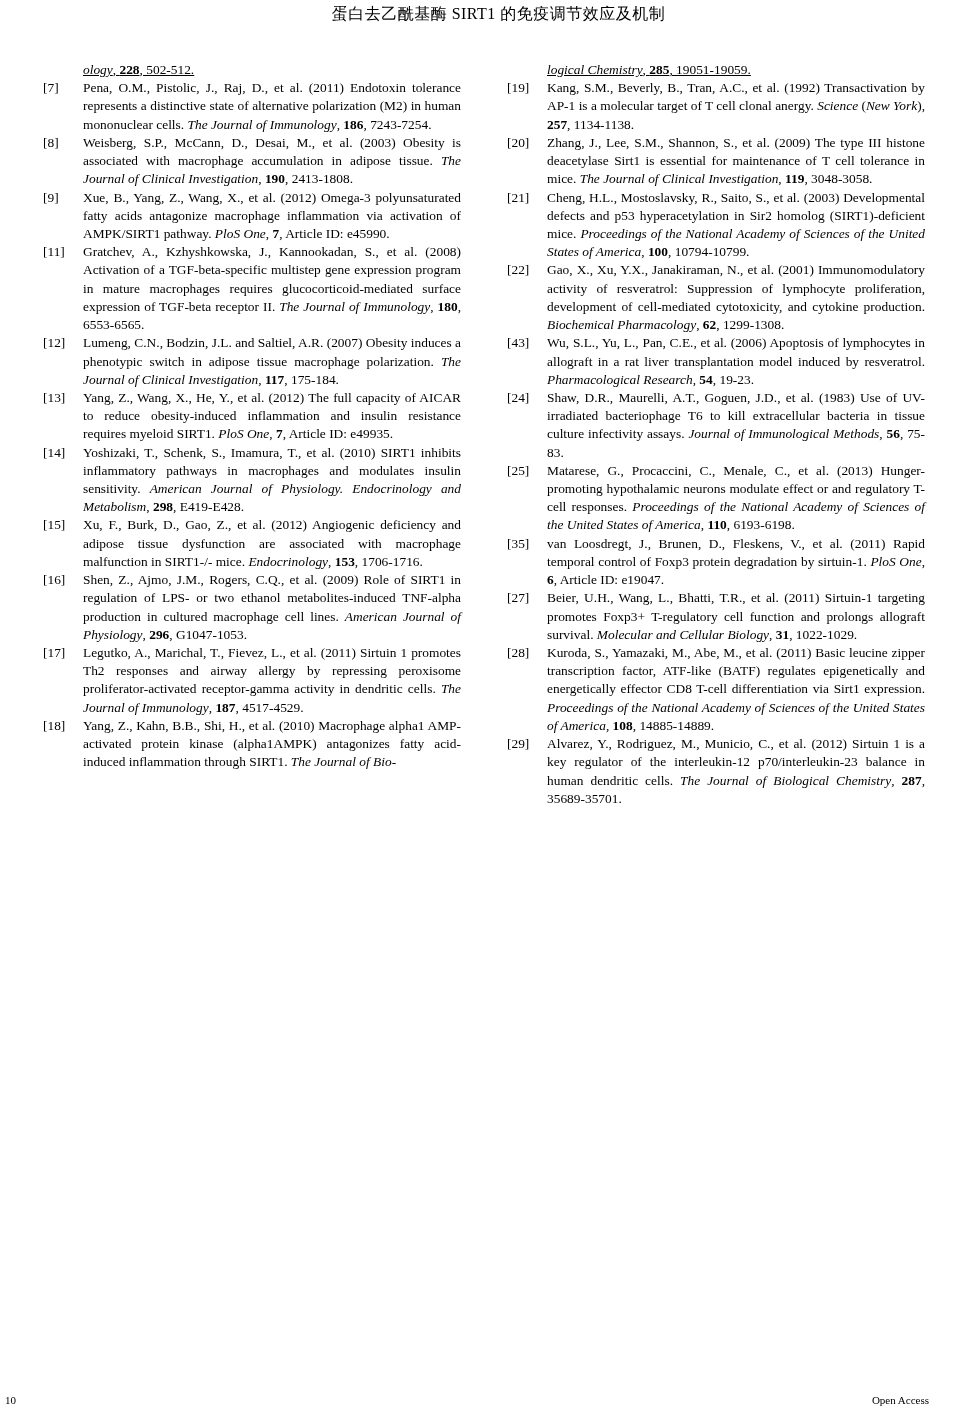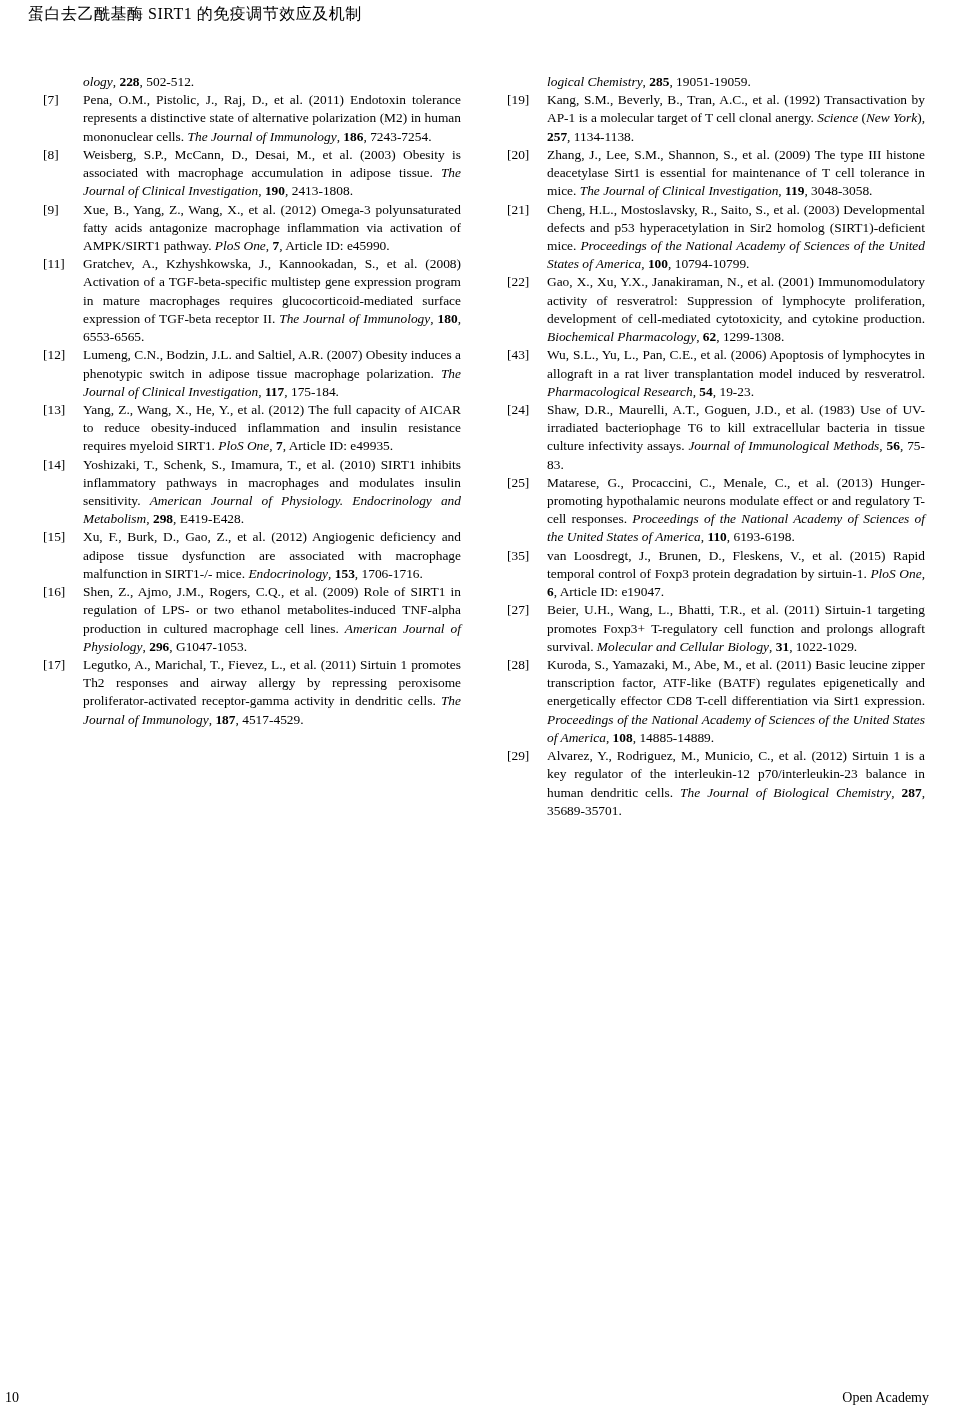--- a/index.html
+++ b/index.html
@@ -5,37 +5,37 @@
   html, body { margin: 0; padding: 0; background: #ffffff; }
   body {
     width: 969px; height: 1414px; position: relative;
     font-family: "Liberation Serif", "DejaVu Serif", serif;
     color: #000000;
     -webkit-font-smoothing: antialiased;
   }
   .page { position: absolute; inset: 0; overflow: hidden; }
   .header-title {
     position: absolute; top: 4px; left: 0; right: 0;
-    text-align: left; font-size: 16px; letter-spacing: 0.5px; padding-left: 28px;
+    text-align: center; font-size: 16px; letter-spacing: 0.5px; padding-left: 28px;
   }
   .columns {
     position: absolute; top: 57px; left: 43px; right: 44px;
     display: flex; gap: 46px;
     font-size: 13.4px; line-height: 1.36;
   }
   .column { flex: 1 1 0; min-width: 0; }
-  .ref-cont { margin: 16px 0 0 40px; text-align: justify; }
+  .ref-cont { margin: 4px 0 0 40px; text-align: justify; text-decoration: underline; }
   .ref-entry { position: relative; padding-left: 40px; text-align: justify; }
   .ref-label { position: absolute; left: 0; top: 0; }
   .seg-i { font-style: italic; }
   .seg-b { font-weight: bold; }
   .footer {
     position: absolute; bottom: 8px; left: 5px; right: 40px;
     display: flex; justify-content: space-between;
-    font-size: 14px;
+    font-size: 11px;
   }
 </style>
 </head>
 <body>
 
 <div class="page">
   <div class="header-title">蛋白去乙酰基酶 SIRT1 的免疫调节效应及机制</div>
 
   <div class="columns">
     <div class="column">
@@ -43,34 +43,35 @@
         <div class="ref-entry"><span class="ref-label">[7]</span><span><span class="seg">Pena, O.M., Pistolic, J., Raj, D., et al. (2011) Endotoxin tolerance represents a distinctive state of alternative polarization (M2) in human mononuclear cells. </span><span class="seg seg-i">The Journal of Immunology</span><span class="seg">, </span><span class="seg seg-b">186</span><span class="seg">, 7243-7254.</span></span></div>
         <div class="ref-entry"><span class="ref-label">[8]</span><span><span class="seg">Weisberg, S.P., McCann, D., Desai, M., et al. (2003) Obesity is associated with macrophage accumulation in adipose tissue. </span><span class="seg seg-i">The Journal of Clinical Investigation</span><span class="seg">, </span><span class="seg seg-b">190</span><span class="seg">, 2413-1808.</span></span></div>
         <div class="ref-entry"><span class="ref-label">[9]</span><span><span class="seg">Xue, B., Yang, Z., Wang, X., et al. (2012) Omega-3 polyunsaturated fatty acids antagonize macrophage inflammation via activation of AMPK/SIRT1 pathway. </span><span class="seg seg-i">PloS One</span><span class="seg">, </span><span class="seg seg-b">7</span><span class="seg">, Article ID: e45990.</span></span></div>
         <div class="ref-entry"><span class="ref-label">[11]</span><span><span class="seg">Gratchev, A., Kzhyshkowska, J., Kannookadan, S., et al. (2008) Activation of a TGF-beta-specific multistep gene expression program in mature macrophages requires glucocorticoid-mediated surface expression of TGF-beta receptor II. </span><span class="seg seg-i">The Journal of Immunology</span><span class="seg">, </span><span class="seg seg-b">180</span><span class="seg">, 6553-6565.</span></span></div>
         <div class="ref-entry"><span class="ref-label">[12]</span><span><span class="seg">Lumeng, C.N., Bodzin, J.L. and Saltiel, A.R. (2007) Obesity induces a phenotypic switch in adipose tissue macrophage polarization. </span><span class="seg seg-i">The Journal of Clinical Investigation</span><span class="seg">, </span><span class="seg seg-b">117</span><span class="seg">, 175-184.</span></span></div>
         <div class="ref-entry"><span class="ref-label">[13]</span><span><span class="seg">Yang, Z., Wang, X., He, Y., et al. (2012) The full capacity of AICAR to reduce obesity-induced inflammation and insulin resistance requires myeloid SIRT1. </span><span class="seg seg-i">PloS One</span><span class="seg">, </span><span class="seg seg-b">7</span><span class="seg">, Article ID: e49935.</span></span></div>
         <div class="ref-entry"><span class="ref-label">[14]</span><span><span class="seg">Yoshizaki, T., Schenk, S., Imamura, T., et al. (2010) SIRT1 inhibits inflammatory pathways in macrophages and modulates insulin sensitivity. </span><span class="seg seg-i">American Journal of Physiology. Endocrinology and Metabolism</span><span class="seg">, </span><span class="seg seg-b">298</span><span class="seg">, E419-E428.</span></span></div>
         <div class="ref-entry"><span class="ref-label">[15]</span><span><span class="seg">Xu, F., Burk, D., Gao, Z., et al. (2012) Angiogenic deficiency and adipose tissue dysfunction are associated with macrophage malfunction in SIRT1-/- mice. </span><span class="seg seg-i">Endocrinology</span><span class="seg">, </span><span class="seg seg-b">153</span><span class="seg">, 1706-1716.</span></span></div>
         <div class="ref-entry"><span class="ref-label">[16]</span><span><span class="seg">Shen, Z., Ajmo, J.M., Rogers, C.Q., et al. (2009) Role of SIRT1 in regulation of LPS- or two ethanol metabolites-induced TNF-alpha production in cultured macrophage cell lines. </span><span class="seg seg-i">American Journal of Physiology</span><span class="seg">, </span><span class="seg seg-b">296</span><span class="seg">, G1047-1053.</span></span></div>
         <div class="ref-entry"><span class="ref-label">[17]</span><span><span class="seg">Legutko, A., Marichal, T., Fievez, L., et al. (2011) Sirtuin 1 promotes Th2 responses and airway allergy by repressing peroxisome proliferator-activated receptor-gamma activity in dendritic cells. </span><span class="seg seg-i">The Journal of Immunology</span><span class="seg">, </span><span class="seg seg-b">187</span><span class="seg">, 4517-4529.</span></span></div>
+        <div class="ref-entry"><span class="ref-label">[18]</span><span><span class="seg">Yang, Z., Kahn, B.B., Shi, H., et al. (2010) Macrophage alpha1 AMP-activated protein kinase (alpha1AMPK) antagonizes fatty acid-induced inflammation through SIRT1. </span><span class="seg seg-i">The Journal of Bio-</span></span></div>
       </div>
     <div class="column">
         <p class="ref-cont"><span class="seg seg-i">logical Chemistry</span><span class="seg">, </span><span class="seg seg-b">285</span><span class="seg">, 19051-19059.</span></p>
         <div class="ref-entry"><span class="ref-label">[19]</span><span><span class="seg">Kang, S.M., Beverly, B., Tran, A.C., et al. (1992) Transactivation by AP-1 is a molecular target of T cell clonal anergy. </span><span class="seg seg-i">Science</span><span class="seg"> (</span><span class="seg seg-i">New York</span><span class="seg">), </span><span class="seg seg-b">257</span><span class="seg">, 1134-1138.</span></span></div>
         <div class="ref-entry"><span class="ref-label">[20]</span><span><span class="seg">Zhang, J., Lee, S.M., Shannon, S., et al. (2009) The type III histone deacetylase Sirt1 is essential for maintenance of T cell tolerance in mice. </span><span class="seg seg-i">The Journal of Clinical Investigation</span><span class="seg">, </span><span class="seg seg-b">119</span><span class="seg">, 3048-3058.</span></span></div>
         <div class="ref-entry"><span class="ref-label">[21]</span><span><span class="seg">Cheng, H.L., Mostoslavsky, R., Saito, S., et al. (2003) Developmental defects and p53 hyperacetylation in Sir2 homolog (SIRT1)-deficient mice. </span><span class="seg seg-i">Proceedings of the National Academy of Sciences of the United States of America</span><span class="seg">, </span><span class="seg seg-b">100</span><span class="seg">, 10794-10799.</span></span></div>
         <div class="ref-entry"><span class="ref-label">[22]</span><span><span class="seg">Gao, X., Xu, Y.X., Janakiraman, N., et al. (2001) Immunomodulatory activity of resveratrol: Suppression of lymphocyte proliferation, development of cell-mediated cytotoxicity, and cytokine production. </span><span class="seg seg-i">Biochemical Pharmacology</span><span class="seg">, </span><span class="seg seg-b">62</span><span class="seg">, 1299-1308.</span></span></div>
         <div class="ref-entry"><span class="ref-label">[43]</span><span><span class="seg">Wu, S.L., Yu, L., Pan, C.E., et al. (2006) Apoptosis of lymphocytes in allograft in a rat liver transplantation model induced by resveratrol. </span><span class="seg seg-i">Pharmacological Research</span><span class="seg">, </span><span class="seg seg-b">54</span><span class="seg">, 19-23.</span></span></div>
         <div class="ref-entry"><span class="ref-label">[24]</span><span><span class="seg">Shaw, D.R., Maurelli, A.T., Goguen, J.D., et al. (1983) Use of UV-irradiated bacteriophage T6 to kill extracellular bacteria in tissue culture infectivity assays. </span><span class="seg seg-i">Journal of Immunological Methods</span><span class="seg">, </span><span class="seg seg-b">56</span><span class="seg">, 75-83.</span></span></div>
         <div class="ref-entry"><span class="ref-label">[25]</span><span><span class="seg">Matarese, G., Procaccini, C., Menale, C., et al. (2013) Hunger-promoting hypothalamic neurons modulate effect or and regulatory T-cell responses. </span><span class="seg seg-i">Proceedings of the National Academy of Sciences of the United States of America</span><span class="seg">, </span><span class="seg seg-b">110</span><span class="seg">, 6193-6198.</span></span></div>
-        <div class="ref-entry"><span class="ref-label">[35]</span><span><span class="seg">van Loosdregt, J., Brunen, D., Fleskens, V., et al. (2015) Rapid temporal control of Foxp3 protein degradation by sirtuin-1. </span><span class="seg seg-i">PloS One</span><span class="seg">, </span><span class="seg seg-b">6</span><span class="seg">, Article ID: e19047.</span></span></div>
+        <div class="ref-entry"><span class="ref-label">[35]</span><span><span class="seg">van Loosdregt, J., Brunen, D., Fleskens, V., et al. (2011) Rapid temporal control of Foxp3 protein degradation by sirtuin-1. </span><span class="seg seg-i">PloS One</span><span class="seg">, </span><span class="seg seg-b">6</span><span class="seg">, Article ID: e19047.</span></span></div>
         <div class="ref-entry"><span class="ref-label">[27]</span><span><span class="seg">Beier, U.H., Wang, L., Bhatti, T.R., et al. (2011) Sirtuin-1 targeting promotes Foxp3+ T-regulatory cell function and prolongs allograft survival. </span><span class="seg seg-i">Molecular and Cellular Biology</span><span class="seg">, </span><span class="seg seg-b">31</span><span class="seg">, 1022-1029.</span></span></div>
         <div class="ref-entry"><span class="ref-label">[28]</span><span><span class="seg">Kuroda, S., Yamazaki, M., Abe, M., et al. (2011) Basic leucine zipper transcription factor, ATF-like (BATF) regulates epigenetically and energetically effector CD8 T-cell differentiation via Sirt1 expression. </span><span class="seg seg-i">Proceedings of the National Academy of Sciences of the United States of America</span><span class="seg">, </span><span class="seg seg-b">108</span><span class="seg">, 14885-14889.</span></span></div>
         <div class="ref-entry"><span class="ref-label">[29]</span><span><span class="seg">Alvarez, Y., Rodriguez, M., Municio, C., et al. (2012) Sirtuin 1 is a key regulator of the interleukin-12 p70/interleukin-23 balance in human dendritic cells. </span><span class="seg seg-i">The Journal of Biological Chemistry</span><span class="seg">, </span><span class="seg seg-b">287</span><span class="seg">, 35689-35701.</span></span></div>
       </div>
   </div>
 
   <div class="footer">
     <span>10</span>
-    <span>Open Academy</span>
+    <span>Open Access</span>
   </div>
 </div>
 
 </body></html>

